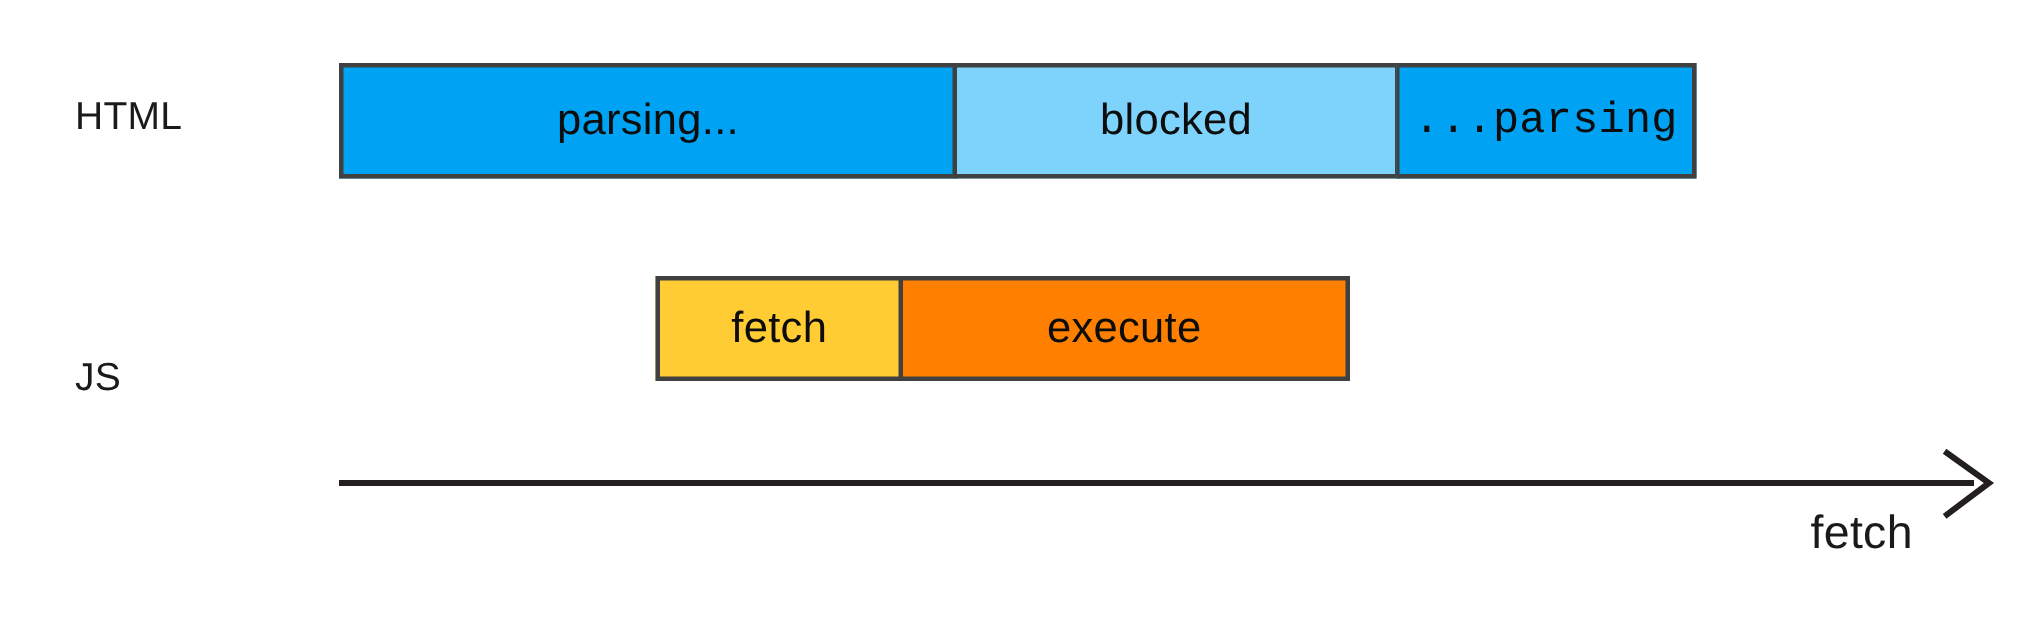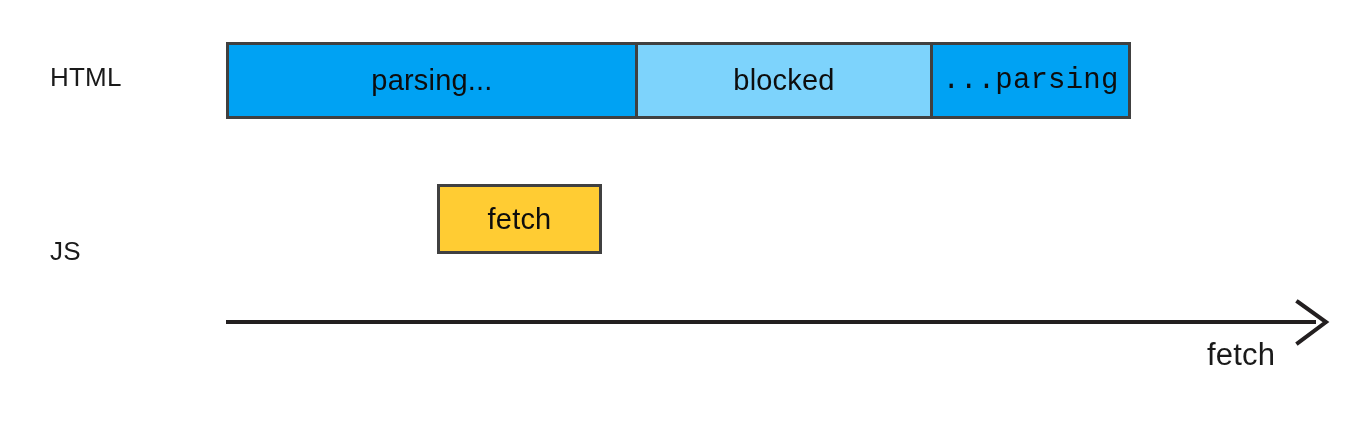--- a/index.html
+++ b/index.html
@@ -114,20 +114,23 @@
   </div>
 
   <div class="row-label" id="label-js">JS</div>
 
   <div class="bar-track" id="track-js">
 
     <div class="segment" id="seg-fetch" style="background:#ffcc33;">
       <span>fetch</span>
     </div>
 
+    <div class="segment" id="seg-execute" style="background:#ff8000;">
+      <span>execute</span>
+    </div>
   </div>
 
   <svg id="time-axis" viewBox="0 0 1120 54" xmlns="http://www.w3.org/2000/svg">
     <line x1="6" y1="26" x2="1096" y2="26" stroke="#231f20" stroke-width="4"></line>
     <polyline points="1078,6 1106,26 1078,47" fill="none" stroke="#231f20" stroke-width="4" stroke-linecap="square" stroke-linejoin="miter"></polyline>
   </svg>
 
   <div id="time-label">fetch</div>
 
 </div>

